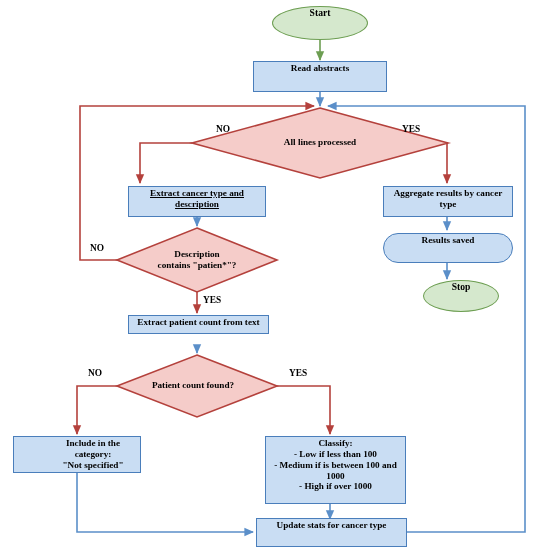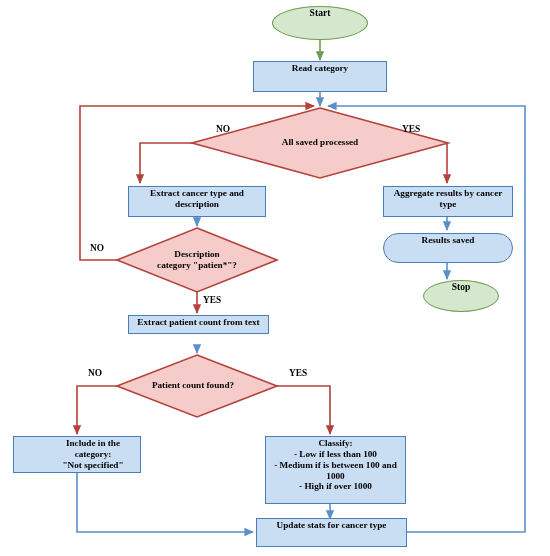--- a/index.html
+++ b/index.html
@@ -130,24 +130,24 @@
 
   <div class="node node-terminator" style="left:272px; top:6px; width:96px; height:34px;">
     <span>Start</span>
   </div>
 
   <div class="node node-terminator" style="left:423px; top:280px; width:76px; height:32px;">
     <span>Stop</span>
   </div>
 
   <div class="node node-process" style="left:253px; top:61px; width:134px; height:31px;">
-    <span>Read category</span>
-  </div>
-
-  <div class="node node-process node-multiline" style="left:128px; top:186px; width:138px; height:31px;">
+    <span>Read abstracts</span>
+  </div>
+
+  <div class="node node-process node-multiline" style="left:128px; top:186px; width:138px; height:31px;text-decoration:underline;">
     <span>Extract cancer type and description</span>
   </div>
 
   <div class="node node-process" style="left:128px; top:315px; width:141px; height:19px;">
     <span>Extract patient count from text</span>
   </div>
 
   <div class="node node-process node-multiline" style="left:13px; top:436px; width:128px; height:37px;padding-left:35px;">
     <span>Include in the category:
 "Not specified"</span>
@@ -166,26 +166,26 @@
 
   <div class="node node-process" style="left:256px; top:518px; width:151px; height:29px;">
     <span>Update stats for cancer type</span>
   </div>
 
   <div class="node node-process" style="left:383px; top:233px; width:130px; height:30px;border-radius:15px;">
     <span>Results saved</span>
   </div>
 
   <div class="node-decision-label" style="left:250px; top:132px; width:140px; height:22px;">
-    <span>All saved processed</span>
+    <span>All lines processed</span>
   </div>
 
   <div class="node-decision-label node-multiline" style="left:140px; top:245px; width:114px; height:30px;">
     <span>Description
-category "patien*"?</span>
+contains "patien*"?</span>
   </div>
 
   <div class="node-decision-label" style="left:136px; top:376px; width:114px; height:20px;">
     <span>Patient count found?</span>
   </div>
 
   <div class="edge-label" style="left:216px; top:124px;">
     <span>NO</span>
   </div>
 

